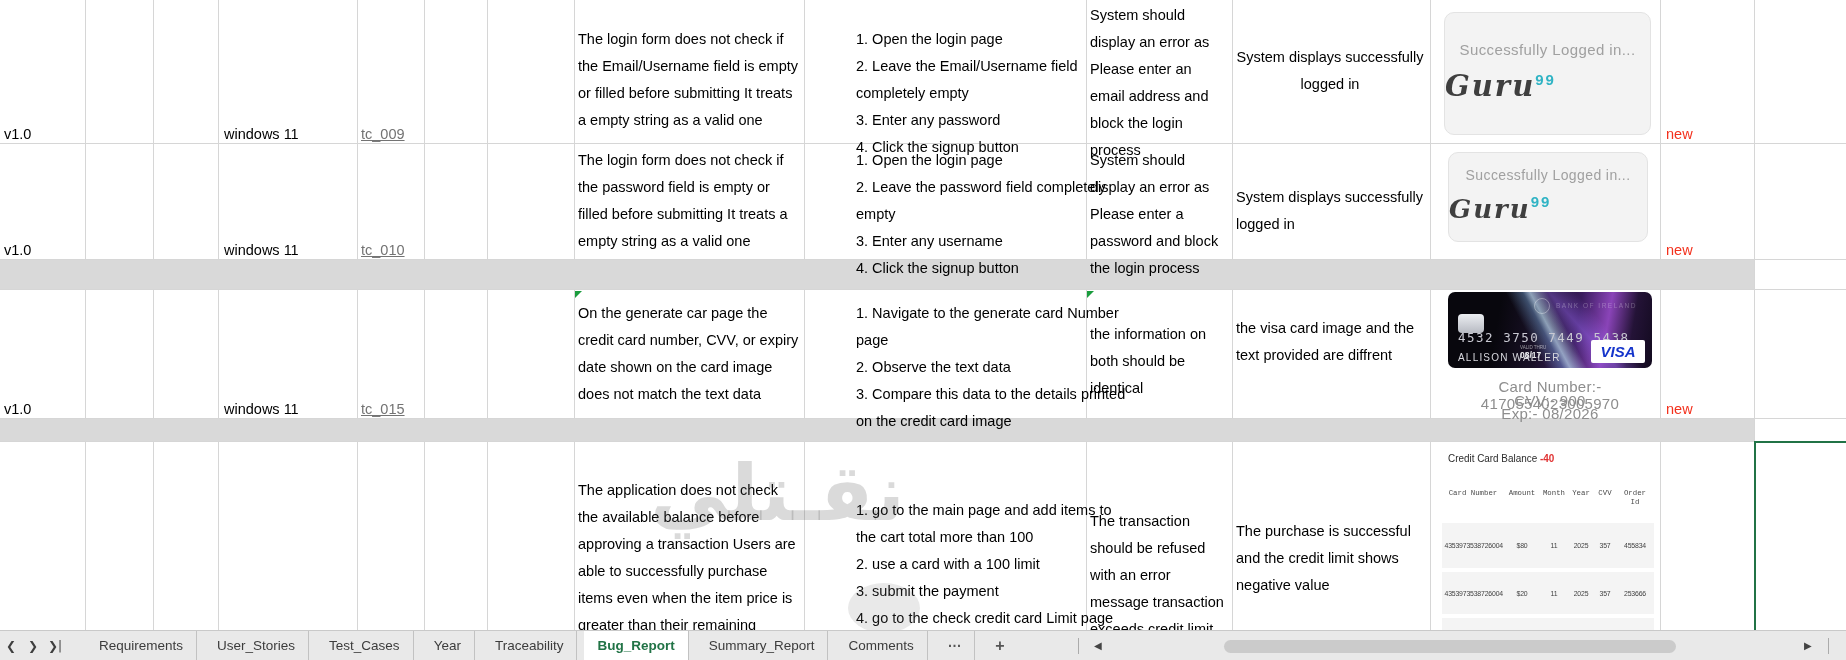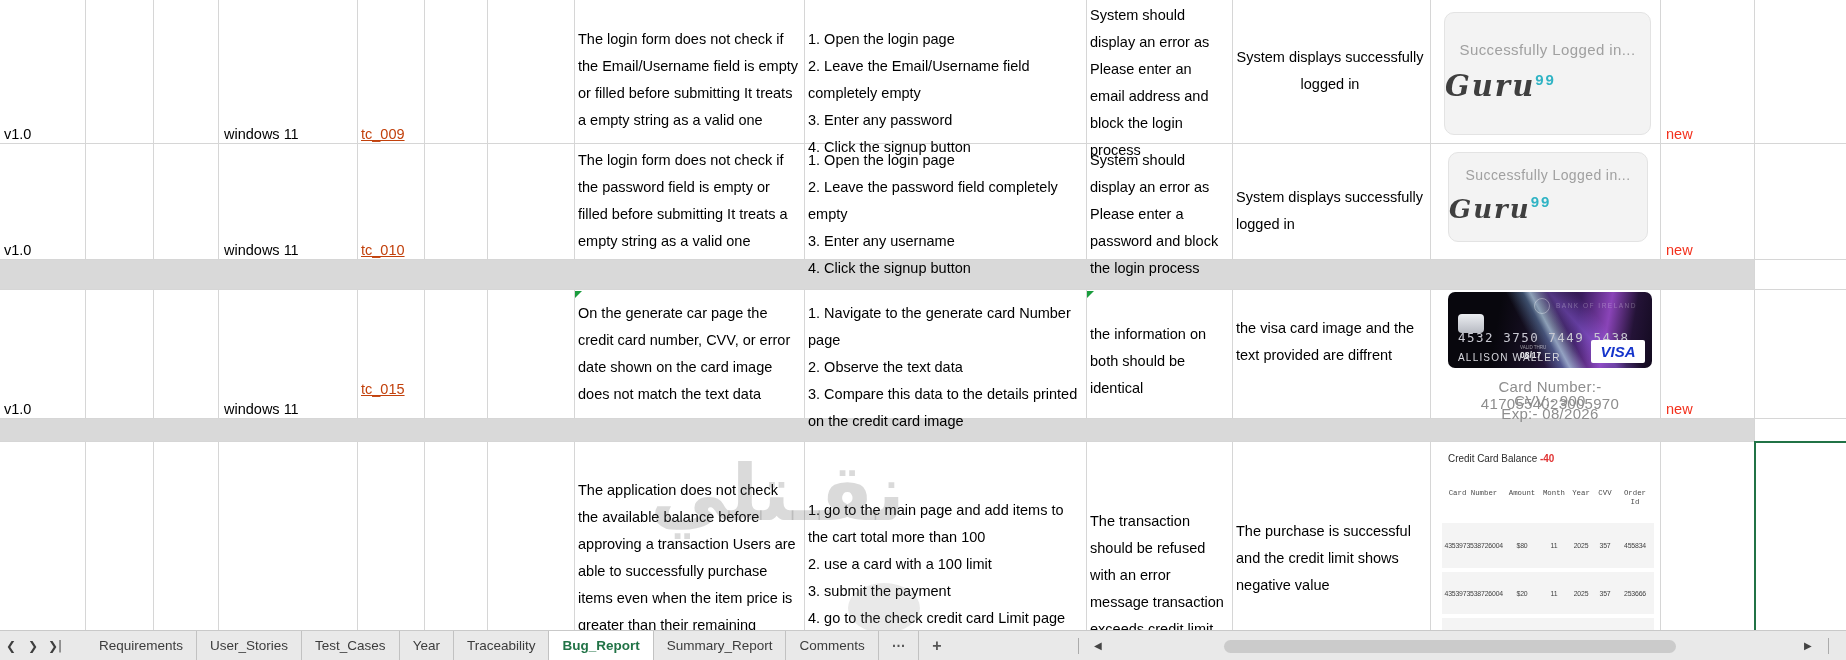--- a/index.html
+++ b/index.html
@@ -2,22 +2,22 @@
 <html><head>
 <meta charset="utf-8">
 <style>
   html,body{margin:0;padding:0;background:#fff;width:1846px;height:660px;overflow:hidden;
     font-family:"Liberation Sans",sans-serif;color:#000;}
   .abs{position:absolute;}
   .vl{position:absolute;top:0;height:630px;width:1px;background:#d6d6d6;z-index:1;}
   .hl{position:absolute;left:0;width:1846px;height:1px;background:#d6d6d6;z-index:1;}
   .band{position:absolute;left:0;width:1754px;background:#d9d9d9;z-index:2;}
   .cell{position:absolute;font-size:14.5px;line-height:27px;color:#000;z-index:3;}
-  .steps{white-space:pre-line;}
-  .link{color:#c2410c;text-decoration:underline;}
+  .steps{white-space:pre-line;margin-left:48px;}
+  .link{color:#737373;text-decoration:underline;}
   .statusnew{color:#f3311d;}
   .ctr{text-align:center;}
   .tri{position:absolute;width:0;height:0;border-top:7px solid #1a9c3d;border-right:7px solid transparent;z-index:4;}
   .shotbox{position:absolute;background:#f3f3f3;border:1px solid #e3e3e3;border-radius:10px;z-index:3;}
   .shotcap{position:absolute;width:100%;text-align:center;color:#a0a0a0;font-size:15px;letter-spacing:.4px;}
   .gurulogo{position:absolute;width:100%;text-align:left;font-family:"DejaVu Serif",serif;
     font-style:italic;font-weight:bold;font-size:29px;color:#3f3f3f;letter-spacing:2px;}
   .gurusup{font-size:15px;color:#2fb3c4;vertical-align:11px;font-family:"Liberation Sans",sans-serif;font-style:normal;}
   .card{position:absolute;left:1448px;top:292px;width:204px;height:76px;border-radius:7px;overflow:hidden;z-index:3;
     background:
@@ -25,21 +25,21 @@
      linear-gradient(48deg, transparent 52%, rgba(160,110,255,.40) 62%, transparent 72%),
      linear-gradient(100deg,#08070d 25%,#1a1128 45%,#3a1c5e 62%,#8a44b8 76%,#241337 88%,#120a1e 100%);}
   .cardcap{position:absolute;left:1448px;width:204px;text-align:center;color:#8d8d8d;font-size:15px;letter-spacing:.3px;z-index:3;}
   .balshot{position:absolute;left:1438px;top:446px;width:222px;height:184px;background:#fff;overflow:hidden;z-index:3;}
   .balrow{position:absolute;left:4px;width:212px;display:flex;align-items:center;background:#f4f4f4;}
   .balrow span{font-size:7.5px;color:#3f3f3f;text-align:center;transform:scaleX(.92);letter-spacing:-.2px;}
   .balhead{position:absolute;left:4px;width:212px;display:flex;font-family:Liberation Mono, monospace;}
   .balhead span{font-size:8px;color:#4a4a4a;text-align:center;transform:scaleX(.92);}
   .c0{width:62px;}.c1{width:36px;}.c2{width:28px;}.c3{width:26px;}.c4{width:22px;}.c5{width:38px;}
   .tabbar{position:absolute;left:0;top:630px;width:1846px;height:30px;background:#e9e9e9;border-top:1px solid #c9c9c9;z-index:7;}
-  .tabs{position:absolute;left:86px;top:0;height:30px;display:flex;}
+  .tabs{position:absolute;left:86px;top:0;height:30px;display:flex;gap:7px;}
   .tab{height:29px;line-height:29px;padding:0 13px;font-size:13.5px;color:#3c3c3c;border-right:1px solid #c2c2c2;cursor:default;}
   .tab.active{background:#fff;color:#217346;font-weight:bold;border-bottom:2px solid #217346;border-right:1px solid #c2c2c2;}
   .navglyph{font-family:"DejaVu Sans",sans-serif;color:#3f3f3f;font-size:12px;line-height:30px;position:absolute;top:0;}
   .sbarrow{font-family:"DejaVu Sans",sans-serif;color:#444;font-size:10px;line-height:30px;position:absolute;top:0;}
   .vdiv{position:absolute;top:7px;width:1px;height:16px;background:#ababab;}
   .thumb{position:absolute;top:9px;height:13px;background:#cbcbcb;border-radius:7px;z-index:8;}
   .sel{position:absolute;left:1754px;top:441px;width:90px;height:189px;border:2px solid #217346;z-index:5;}
   .wm{position:absolute;z-index:6;direction:rtl;font-weight:bold;color:rgba(70,70,70,.20);pointer-events:none;}
   .blob{position:absolute;border-radius:50%;background:rgba(120,120,120,.16);z-index:6;pointer-events:none;}
 </style>
@@ -102,22 +102,22 @@
 <div class="cell statusnew" style="left:1666px;top:237px">new</div>
 <div class="shotbox" style="left:1448px;top:152px;width:198px;height:88px">
   <div class="shotcap" style="top:14px;font-size:14px">Successfully Logged in...</div>
   <div class="gurulogo" style="top:40px;font-size:26px"><span>Guru</span><span class="gurusup">99</span></div>
 </div>
 
 <div class="tri" style="left:575px;top:291px"></div>
 <div class="tri" style="left:1087px;top:291px"></div>
 <div class="cell" style="left:4px;top:396px">v1.0</div>
 <div class="cell" style="left:224px;top:396px">windows 11</div>
-<div class="cell" style="left:361px;top:376px"><span class="link">tc_015</span></div>
-<div class="cell" style="left:578px;top:300px;width:222px">On the generate car page the credit card number, CVV, or error date shown on the card image does not match the text data</div>
+<div class="cell" style="left:361px;top:396px"><span class="link">tc_015</span></div>
+<div class="cell" style="left:578px;top:300px;width:222px">On the generate car page the credit card number, CVV, or expiry date shown on the card image does not match the text data</div>
 <div class="cell steps" style="left:808px;top:300px;width:272px">1. Navigate to the generate card Number page
 2. Observe the text data
 3. Compare this data to the details printed on the credit card image</div>
 <div class="cell" style="left:1090px;top:321px;width:138px">the information on both should be identical</div>
 <div class="cell" style="left:1236px;top:315px;width:190px">the visa card image and the text provided are diffrent</div>
 <div class="cell statusnew" style="left:1666px;top:396px">new</div>
 
 <div class="card">
   <div class="abs" style="left:86px;top:6px;width:14px;height:14px;border:1px solid rgba(255,255,255,.35);border-radius:50%"></div>
   <div class="abs" style="left:108px;top:10px;font-size:6.5px;letter-spacing:1.5px;color:rgba(255,255,255,.28)">BANK OF IRELAND</div>

